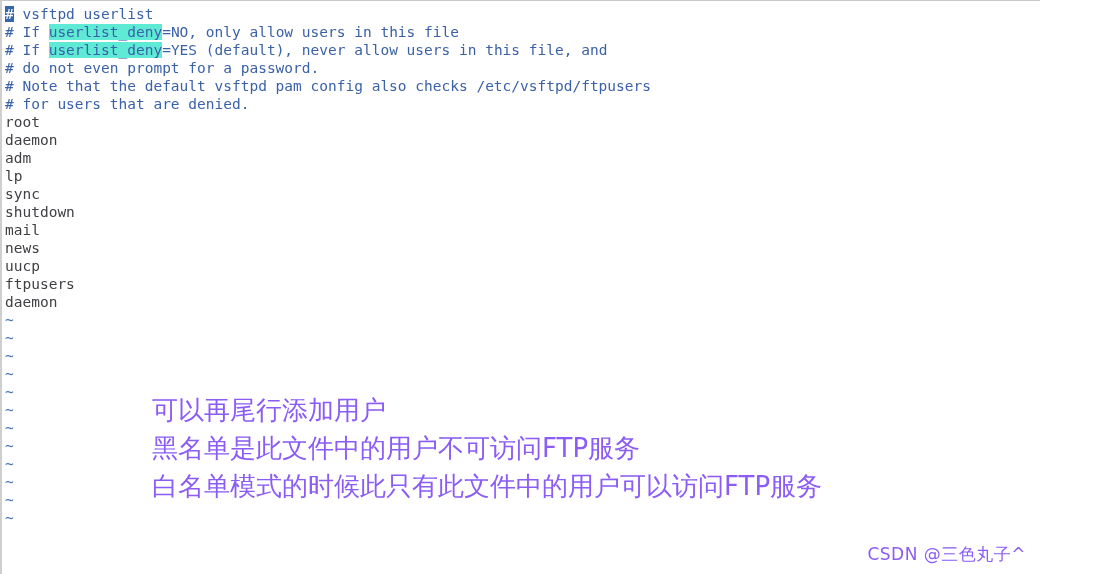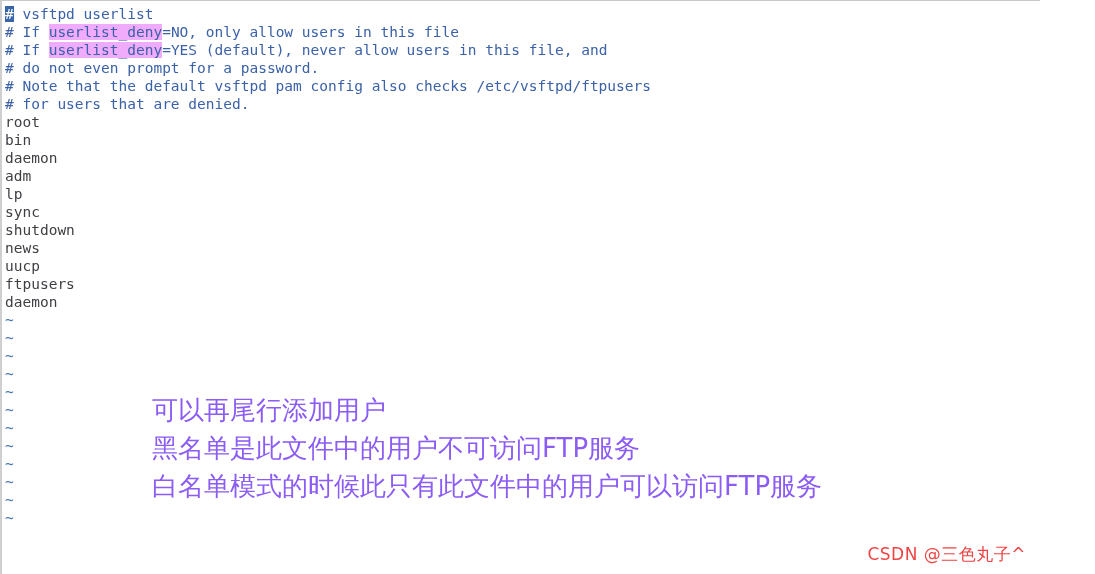--- a/index.html
+++ b/index.html
@@ -44,21 +44,21 @@
   }
   .line.comment { color: #3b62a8; }
   .line.entry   { color: #3f3f44; }
   .line.tilde   { color: #4878b4; font-size: 14.5px; }
 
   .cursor {
     background: #3666a8;
     color: #ffffff;
   }
   .hl {
-    background: #f0abfc;
+    background: #5eead4;
     color: #3b62a8;
   }
 
   
   #annotations {
     position: absolute;
     left: 150px;
     top: 390px;
     width: 900px;
   }
@@ -69,21 +69,21 @@
     line-height: 38px;
     white-space: pre;
     font-weight: 400;
   }
 
   
   #watermark {
     position: absolute;
     right: 14px;
     bottom: 8px;
-    color: #ef4444;
+    color: #8b5cf6;
     font-family: "DejaVu Sans", sans-serif;
     font-size: 17px;
     white-space: pre;
     letter-spacing: 0.5px;
   }
 </style>
 </head>
 <body>
 
 <div id="editor">
@@ -94,26 +94,26 @@
 
     <div class="line comment"><span># If </span><span class="hl">userlist_deny</span><span>=NO, only allow users in this file</span></div>
 
     <div class="line comment"><span># If </span><span class="hl">userlist_deny</span><span>=YES (default), never allow users in this file, and</span></div>
 
     <div class="line comment"># do not even prompt for a password.</div>
     <div class="line comment"># Note that the default vsftpd pam config also checks /etc/vsftpd/ftpusers</div>
     <div class="line comment"># for users that are denied.</div>
 
     <div class="line entry">root</div>
-    <div class="line entry">bin</div>
     <div class="line entry">daemon</div>
     <div class="line entry">adm</div>
     <div class="line entry">lp</div>
     <div class="line entry">sync</div>
     <div class="line entry">shutdown</div>
+    <div class="line entry">mail</div>
     <div class="line entry">news</div>
     <div class="line entry">uucp</div>
     <div class="line entry">ftpusers</div>
     <div class="line entry">daemon</div>
 
     <div id="tildes">
         <div class="line tilde">~</div>
         <div class="line tilde">~</div>
         <div class="line tilde">~</div>
         <div class="line tilde">~</div>

